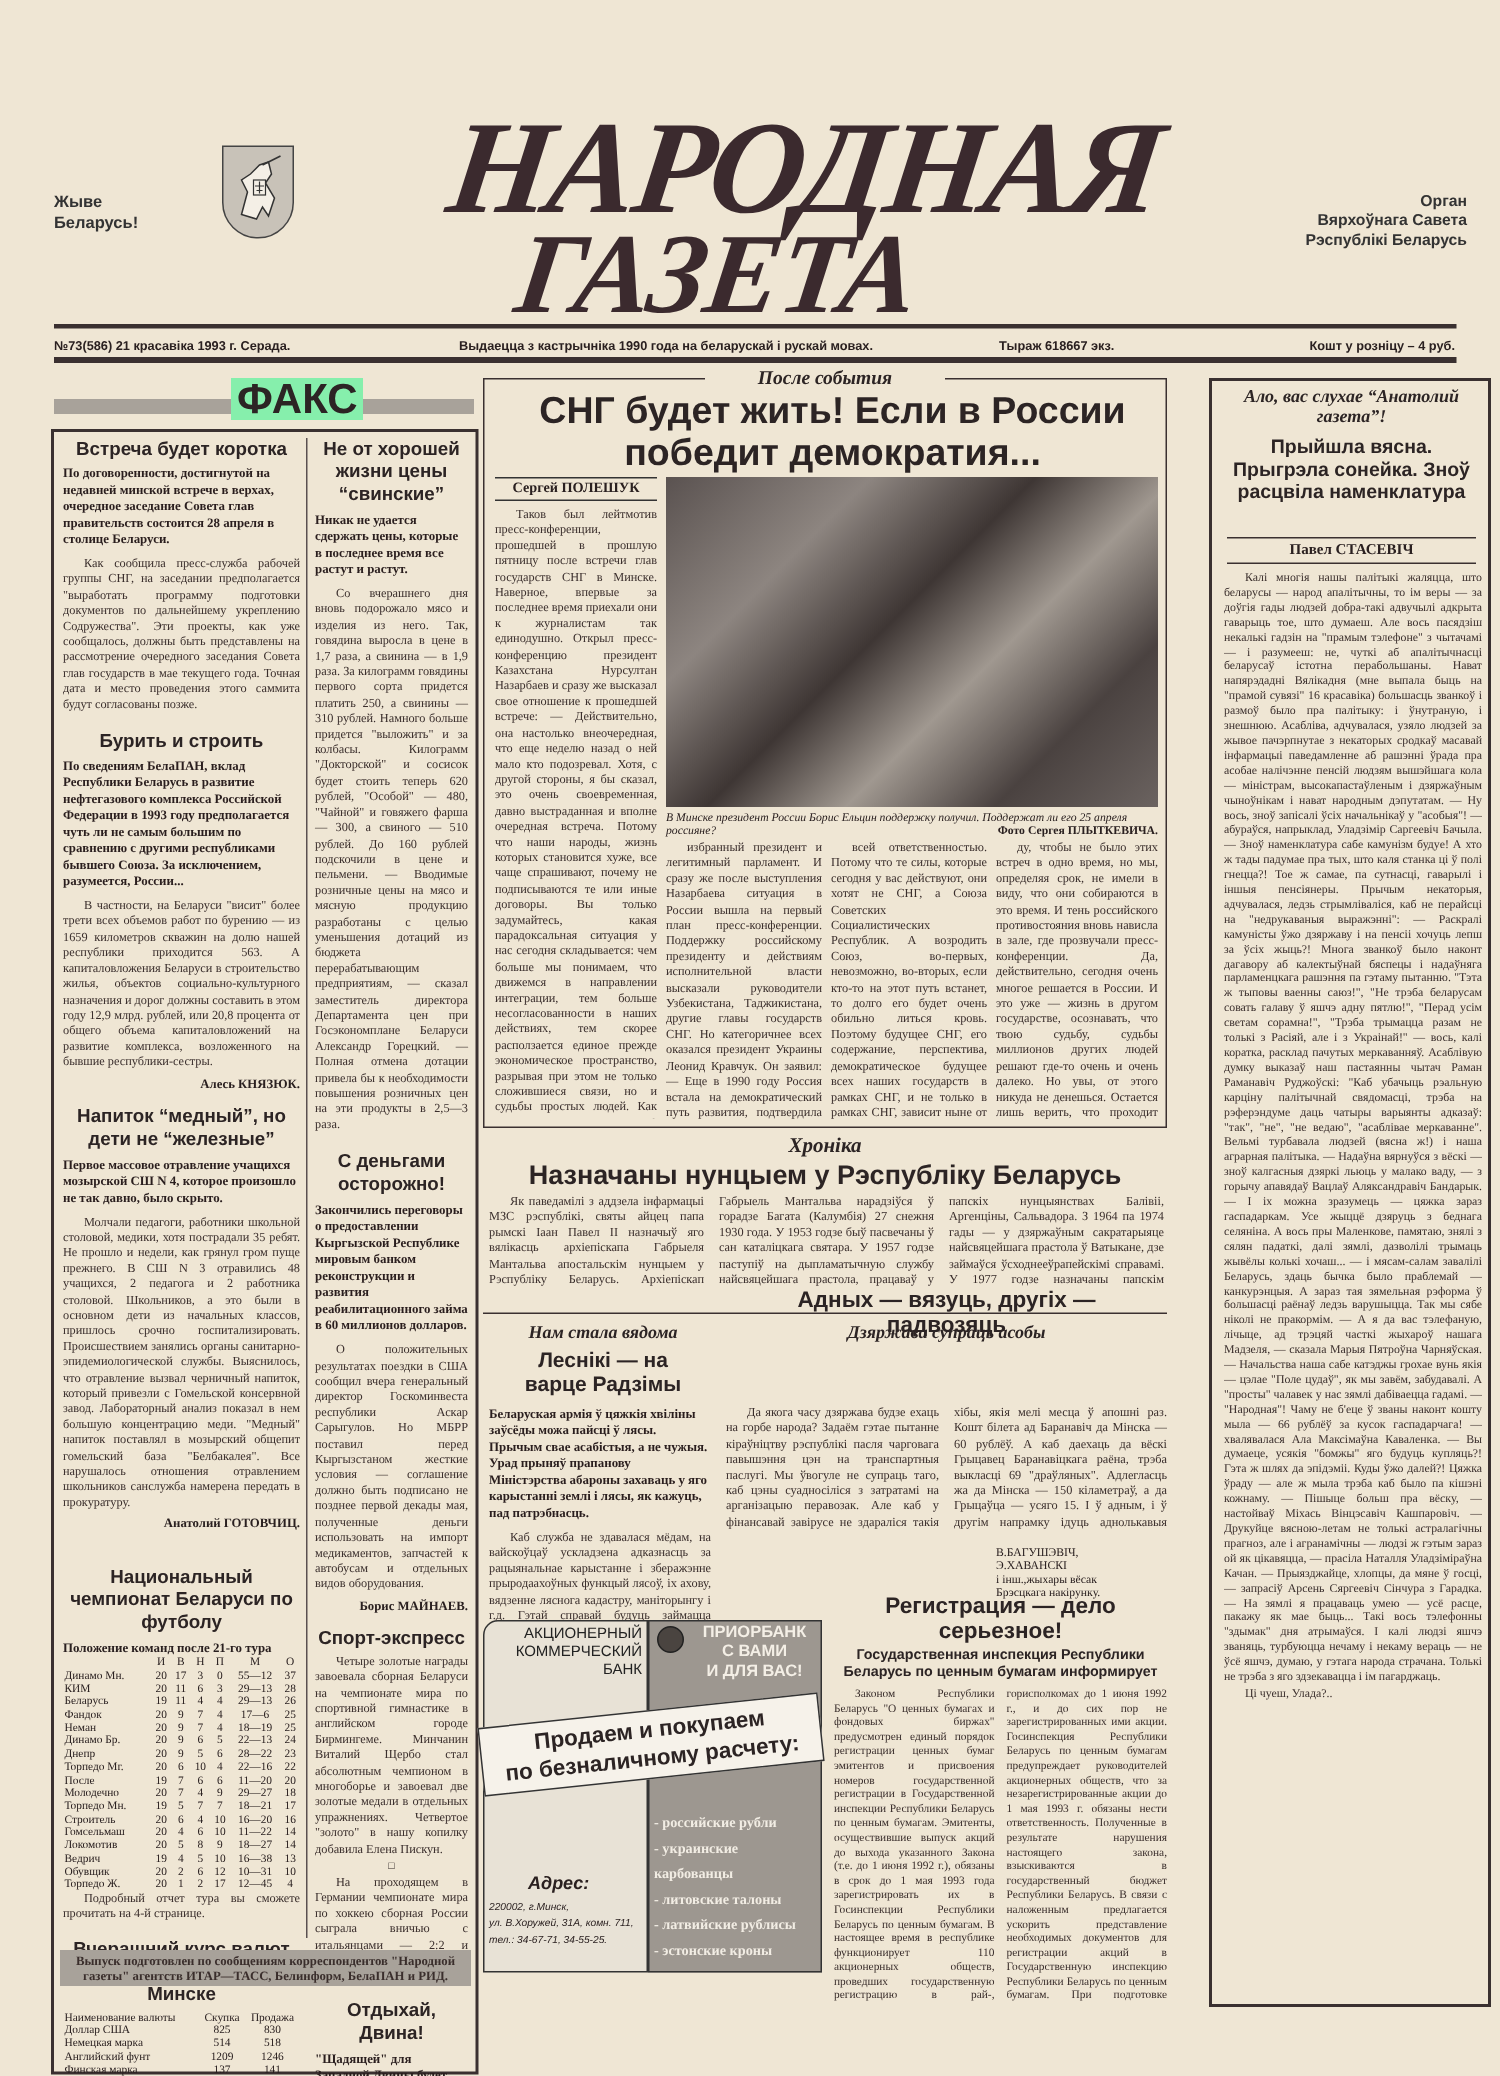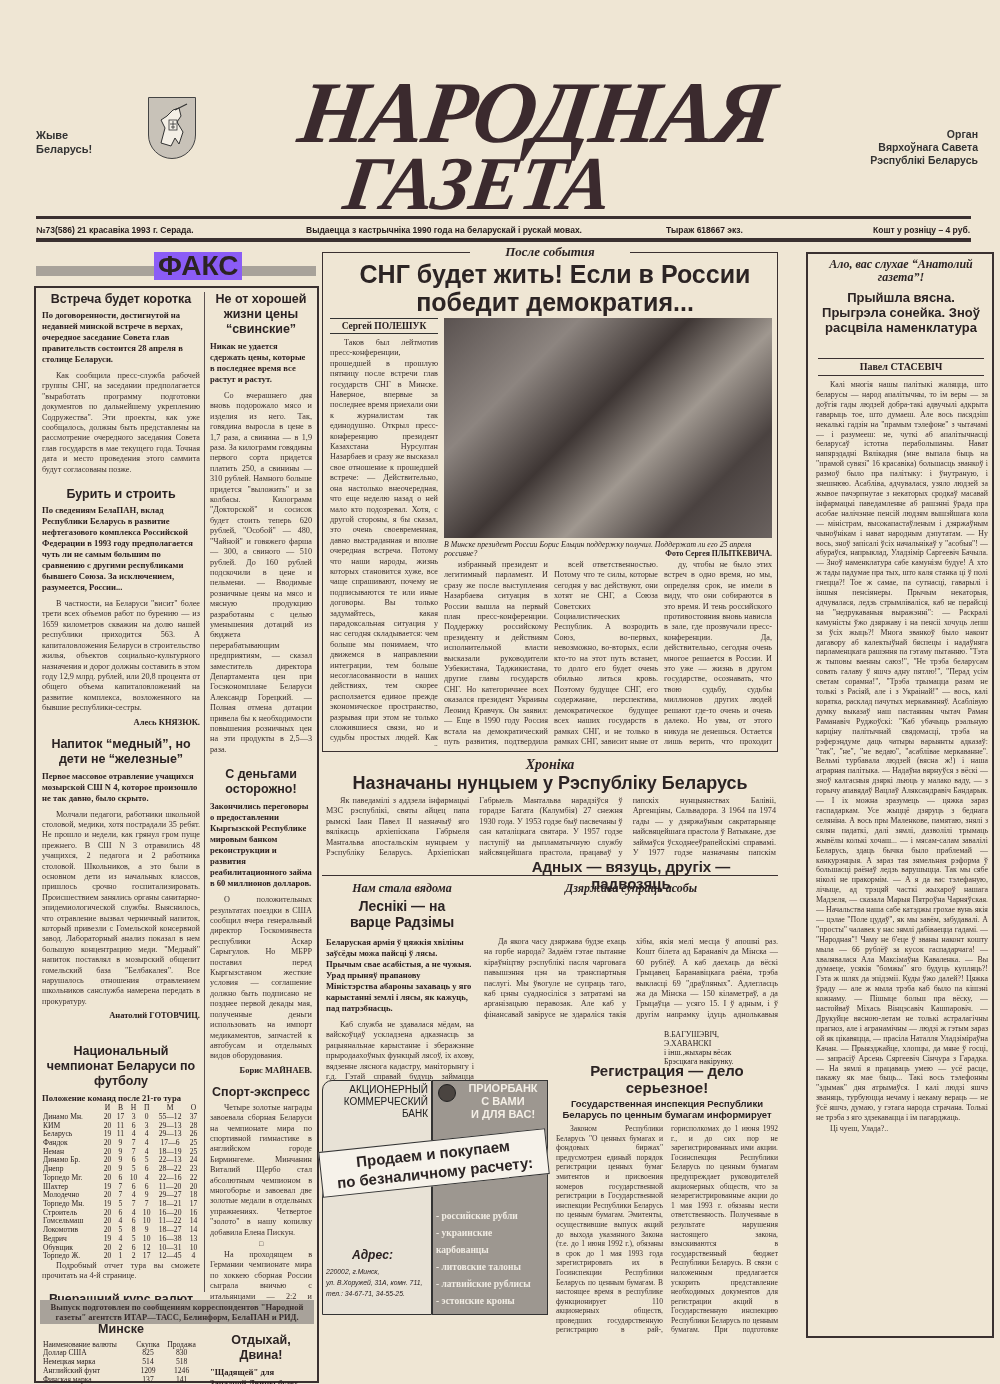--- a/index.html
+++ b/index.html
@@ -59,21 +59,21 @@
   <div class="abs" style="left:36px;top:216px;width:935px;height:3px;background:#3a3030;"></div>
   <div class="abs sans" style="left:36px;top:225px;font-size:8.5px;font-weight:bold;">№73(586) 21 красавіка 1993 г. Серада.</div>
   <div class="abs sans" style="left:306px;top:225px;font-size:8.5px;font-weight:bold;">Выдаецца з кастрычніка 1990 года на беларускай і рускай мовах.</div>
   <div class="abs sans" style="left:666px;top:225px;font-size:8.5px;font-weight:bold;">Тыраж 618667 экз.</div>
   <div class="abs sans" style="right:30px;top:225px;font-size:8.5px;font-weight:bold;">Кошт у розніцу – 4 руб.</div>
   <div class="abs" style="left:36px;top:238px;width:935px;height:4px;background:#3a3030;"></div>
 </div>
 
 <div class="abs" style="left:36px;top:252px;width:280px;height:28px;">
   <div class="abs" style="left:0;top:14px;width:280px;height:10px;background:#a8a29a;"></div>
-  <div class="abs sans" style="left:118px;top:0;font-size:28px;font-weight:bold;color:#2c2424;background:#8b5cf6;padding:0 4px;line-height:28px;">ФАКС</div>
+  <div class="abs sans" style="left:118px;top:0;font-size:28px;font-weight:bold;color:#2c2424;background:#86efac;padding:0 4px;line-height:28px;">ФАКС</div>
 </div>
 
 <div class="abs box" style="left:34px;top:286px;width:285px;height:1097px;"></div>
 
 <div class="abs" style="left:42px;top:290px;width:158px;">
   <article>
     <h3 class="h-sans" style="font-size:12.5px;margin-top:2px;">Встреча будет коротка</h3>
     <div class="lead">По договоренности, достигнутой на недавней минской встрече в верхах, очередное заседание Совета глав правительств состоится 28 апреля в столице Беларуси.</div>
     <div class="body-text">
         <p>Как сообщила пресс-служба рабочей группы СНГ, на заседании предполагается "выработать программу подготовки документов по дальнейшему укреплению Содружества". Эти проекты, как уже сообщалось, должны быть представлены на рассмотрение очередного заседания Совета глав государств в мае текущего года. Точная дата и место проведения этого саммита будут согласованы позже.</p>
@@ -175,21 +175,21 @@
           <tr>
             <td class="">Торпедо Мг.</td>
             <td class="n">20</td>
             <td class="n">6</td>
             <td class="n">10</td>
             <td class="n">4</td>
             <td class="n">22—16</td>
             <td class="n">22</td>
           </tr>
           <tr>
-            <td class="">Шахтер</td>
+            <td class="">После</td>
             <td class="n">19</td>
             <td class="n">7</td>
             <td class="n">6</td>
             <td class="n">6</td>
             <td class="n">11—20</td>
             <td class="n">20</td>
           </tr>
           <tr>
             <td class="">Молодечно</td>
             <td class="n">20</td>

